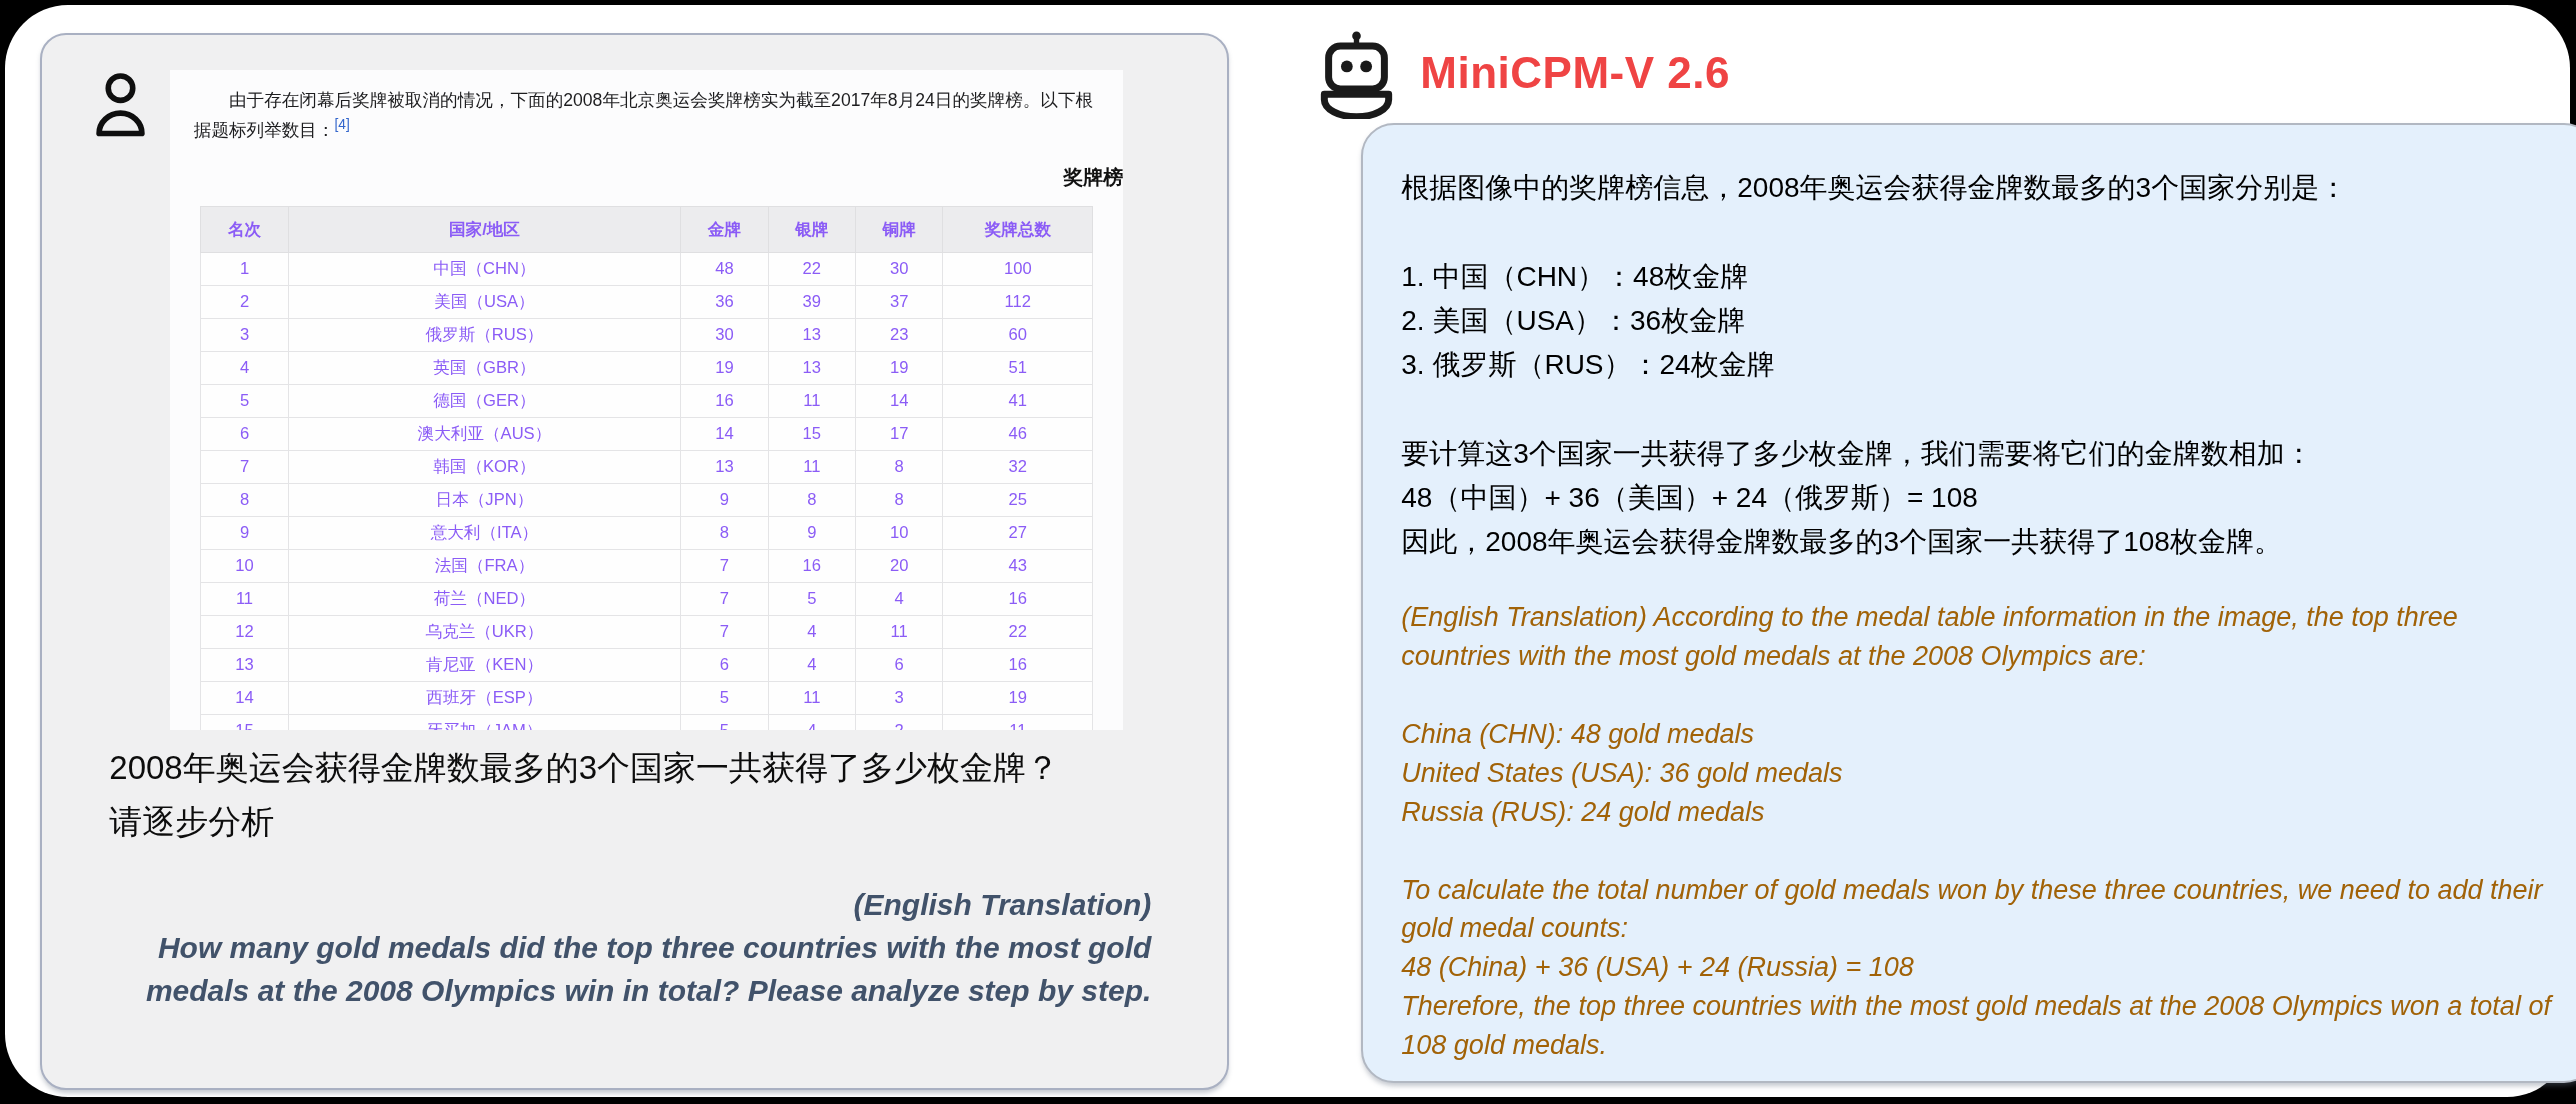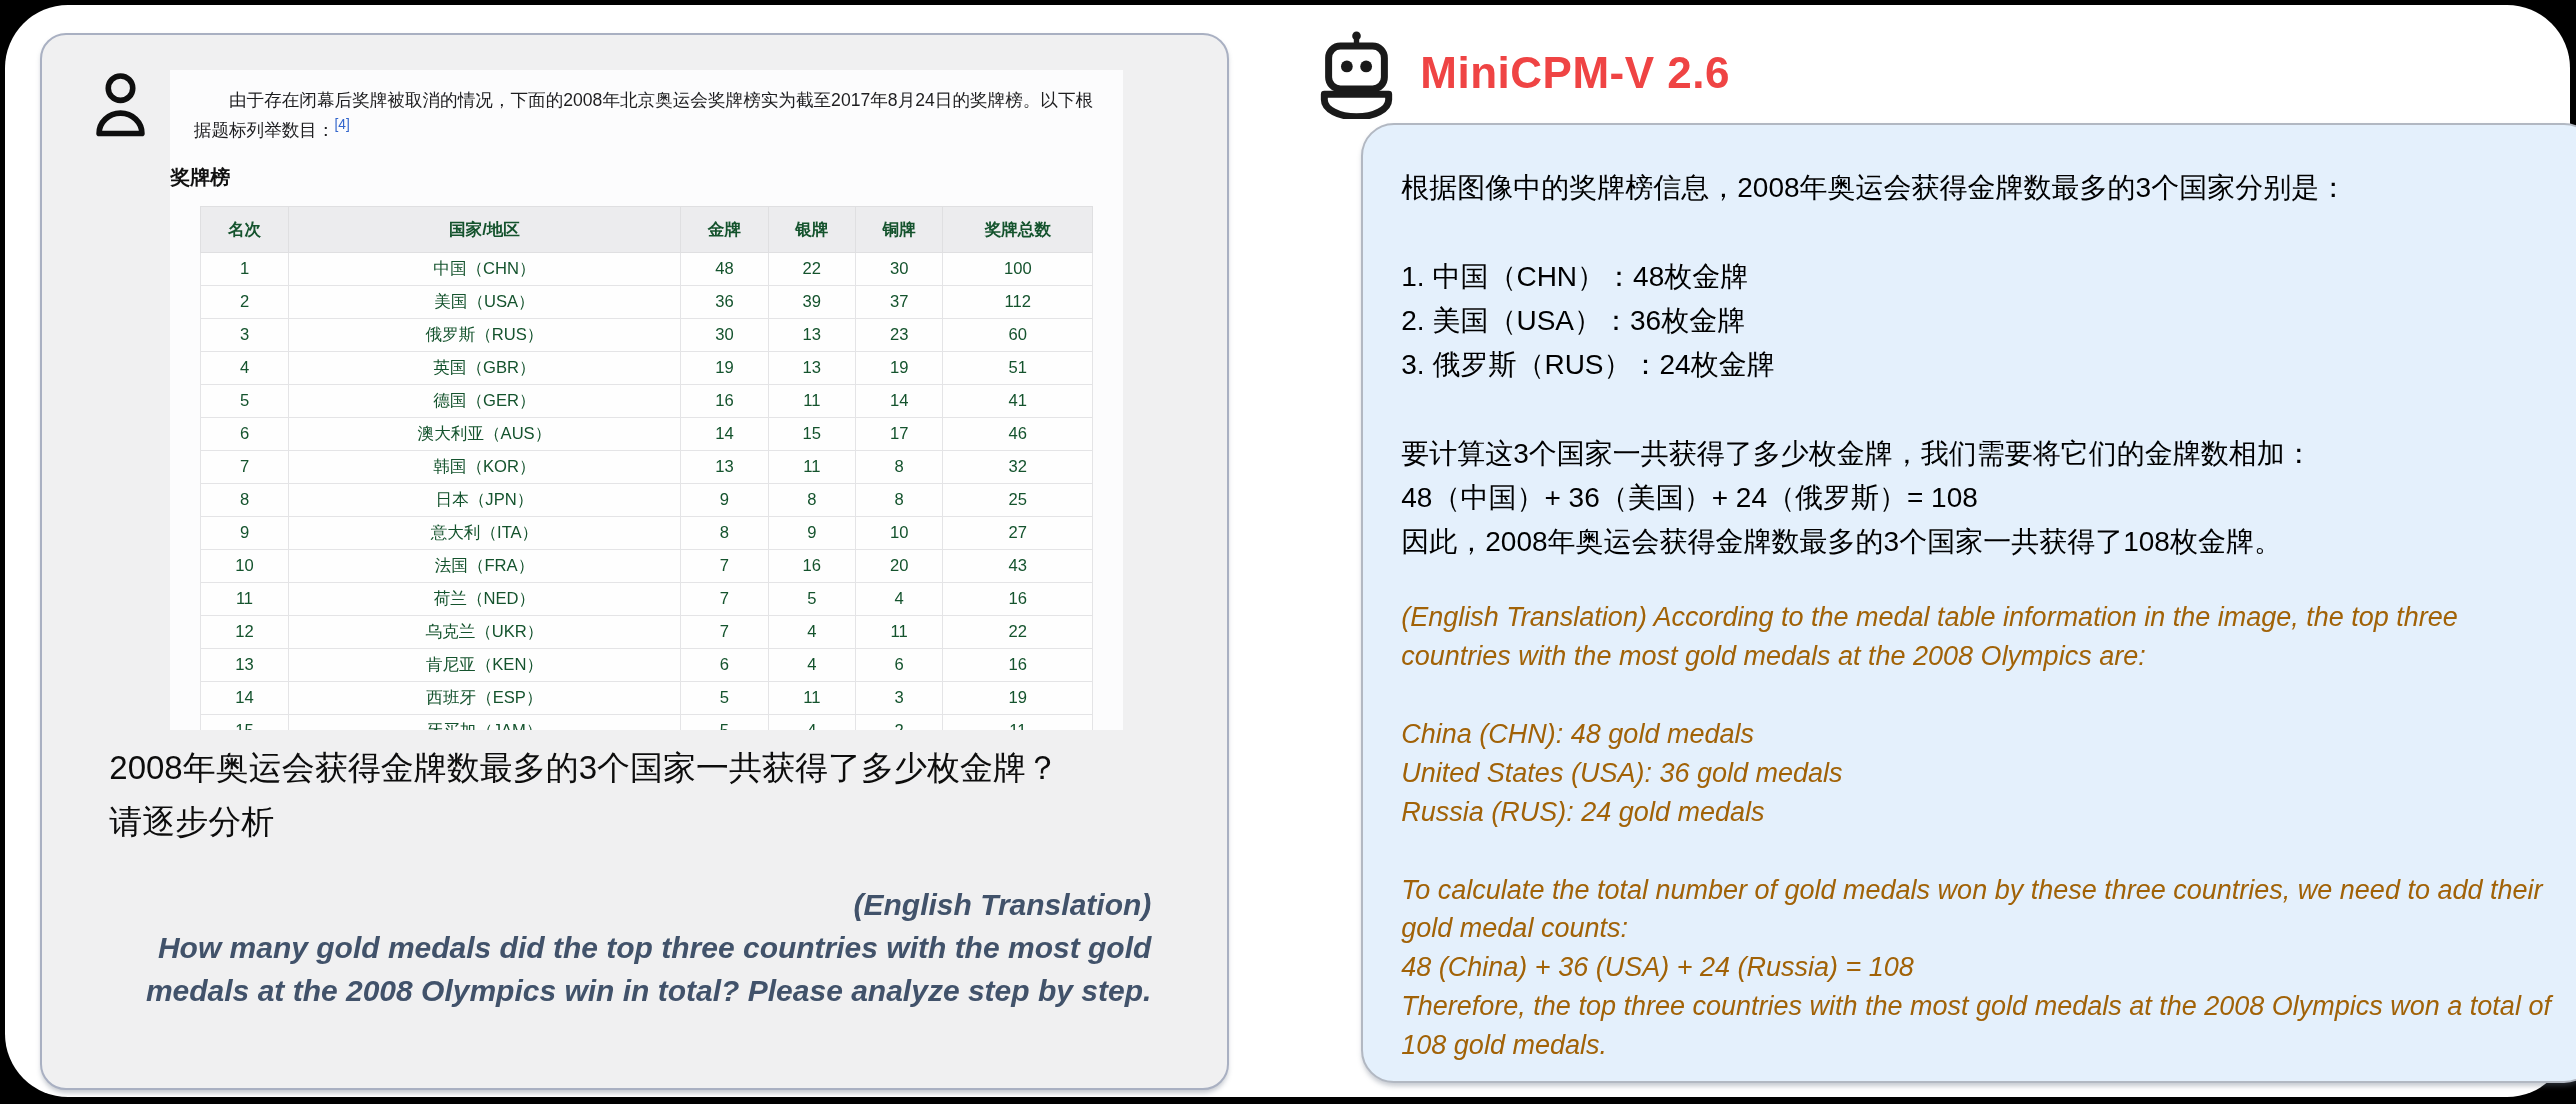--- a/index.html
+++ b/index.html
@@ -31,25 +31,25 @@
     position:absolute; left:128px; top:35px; width:953px; height:660px;
     background:#fcfcfd;
     overflow:hidden;
   }
   .intro {
     padding:16px 23.5px 0 23.5px;
     font-size:17.6px; line-height:1.6; color:#1d1d1f;
     text-indent:2em;
   }
   .ref { color:#3366cc; font-size:0.78em; vertical-align:super; }
-  .wiki-title { text-align:left; font-weight:700; font-size:20px; color:#111; margin-top:20px; }
+  .wiki-title { text-align:right; font-weight:700; font-size:20px; color:#111; margin-top:20px; }
   .medal-table {
     margin:15px auto 0 auto; width:893px;
     border-collapse:collapse;
-    font-size:16.6px; color:#14532d; text-align:center;
+    font-size:16.6px; color:#8b5cf6; text-align:center;
     table-layout:fixed;
   }
   .medal-table th {
     background:#ececee; border:1.1px solid #dfdfe1;
     height:45px; font-weight:700; padding:0;
   }
   .medal-table td {
     background:#fefefe; border:1.1px solid #e4e4e6;
     height:32px; padding:0;
   }

